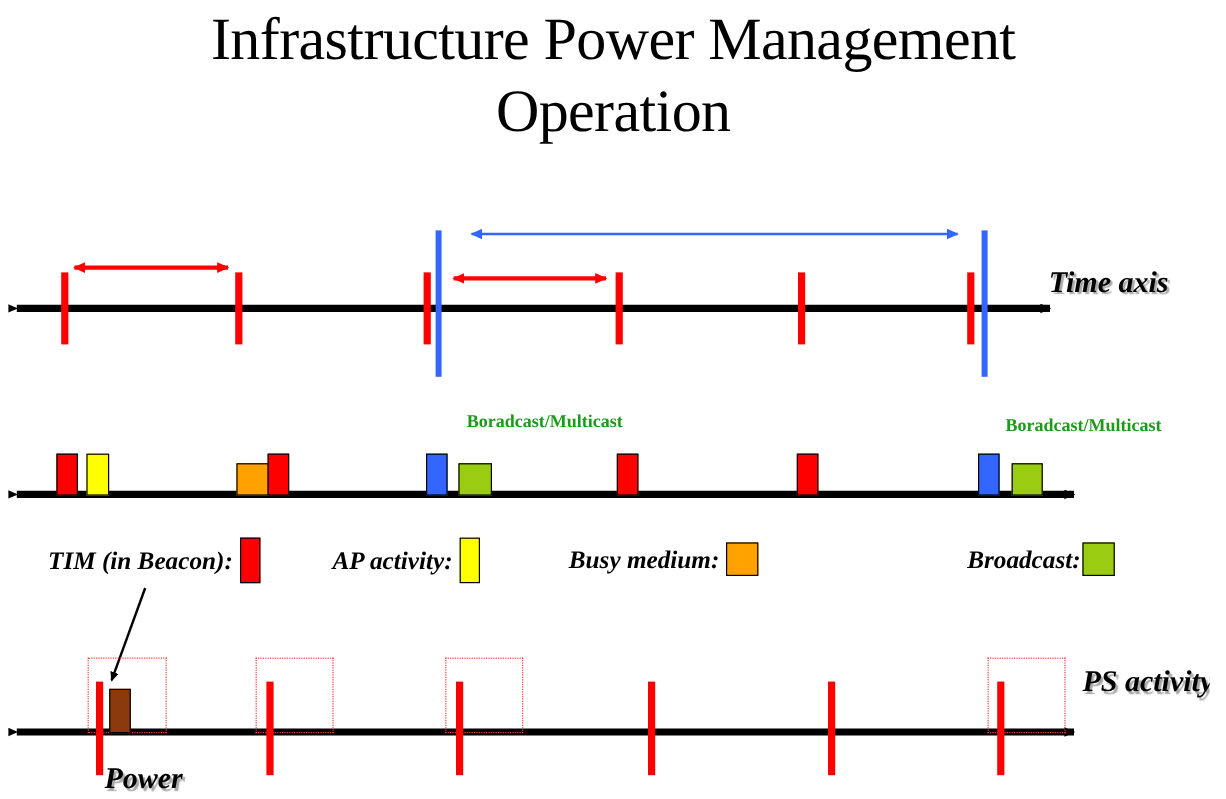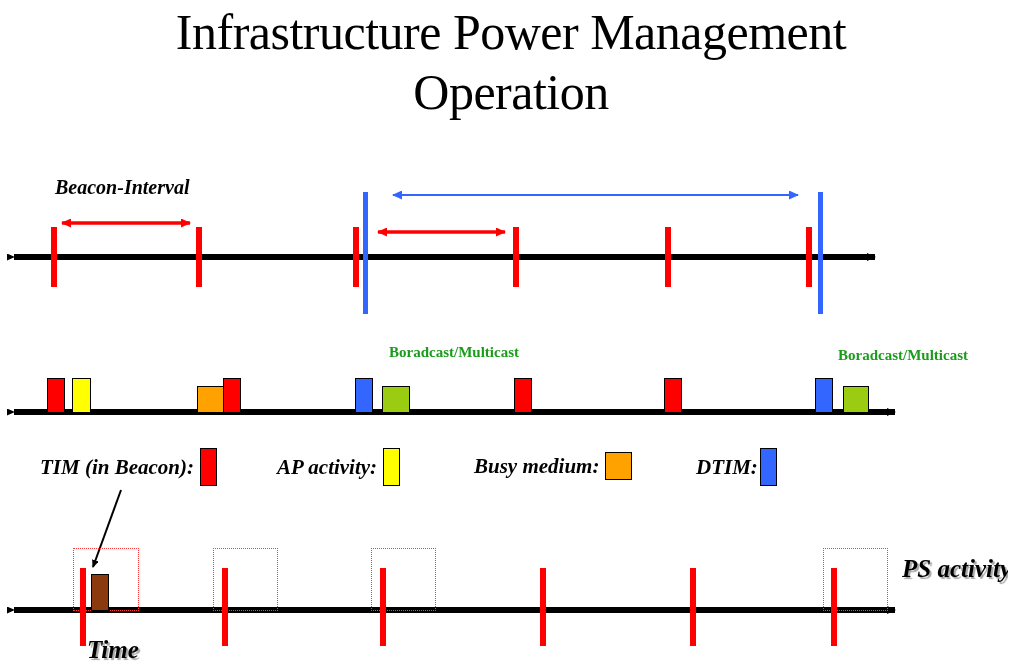--- a/index.html
+++ b/index.html
@@ -160,21 +160,21 @@
   <div class="tick" style="left:51px;  top:227px; width:6px; height:60px;"></div>
   <div class="tick" style="left:196px; top:227px; width:6px; height:60px;"></div>
   <div class="tick" style="left:353px; top:227px; width:6px; height:60px;"></div>
   <div class="tick" style="left:513px; top:227px; width:6px; height:60px;"></div>
   <div class="tick" style="left:665px; top:227px; width:6px; height:60px;"></div>
   <div class="tick" style="left:806px; top:227px; width:6px; height:60px;"></div>
 
   <div class="tick-blue" style="left:363px; top:192px; width:5px; height:122px;"></div>
   <div class="tick-blue" style="left:818px; top:192px; width:5px; height:122px;"></div>
 
-  <div class="lbl" style="left:55px; top:176px; font-size:20px;">Beacon-Interval</div>
+  <div class="lbl lbl-shadow" style="left:874px; top:222px; font-size:25px;">Time axis</div>
 
   <div class="bar" style="left:47px;  top:378px; width:18px; height:35px; background:#ff0000;"></div>
   <div class="bar" style="left:72px;  top:378px; width:19px; height:35px; background:#ffff00;"></div>
   <div class="bar" style="left:197px; top:386px; width:27px; height:27px; background:#ffa200;"></div>
   <div class="bar" style="left:223px; top:378px; width:18px; height:35px; background:#ff0000;"></div>
   <div class="bar" style="left:355px; top:378px; width:18px; height:35px; background:#3366ff;"></div>
   <div class="bar" style="left:382px; top:386px; width:28px; height:27px; background:#9acd12;"></div>
   <div class="bar" style="left:514px; top:378px; width:18px; height:35px; background:#ff0000;"></div>
   <div class="bar" style="left:664px; top:378px; width:18px; height:35px; background:#ff0000;"></div>
   <div class="bar" style="left:815px; top:378px; width:18px; height:35px; background:#3366ff;"></div>
@@ -192,36 +192,36 @@
   <div class="legend-item" style="left:474px; top:452px;">
     <span class="legend-text">Busy medium:</span>
     <span class="legend-swatch" style="width:27px; height:28px; background:#ffa200;"></span>
   </div>
 
   <div class="legend-item" style="left:277px; top:448px;">
     <span class="legend-text">AP activity:</span>
     <span class="legend-swatch" style="width:17px; height:38px; background:#ffff00;"></span>
   </div>
 
-  <div class="legend-item" style="left:696px; top:448px;">
-    <span class="legend-text" style="margin-right:-4px;">DTIM:</span>
-    <span class="legend-swatch" style="width:17px; height:38px; background:#3366ff;"></span>
-  </div>
-
+
+  <div class="legend-item" style="left:806px; top:452px;">
+    <span class="legend-text" style="margin-right:-5px;">Broadcast:</span>
+    <span class="legend-swatch" style="width:27px; height:28px; background:#9acd12;"></span>
+  </div>
 
   <div class="awake" style="left:73px;  top:548px; width:66px; height:63px;"></div>
   <div class="awake" style="left:213px; top:548px; width:65px; height:63px;"></div>
   <div class="awake" style="left:371px; top:548px; width:65px; height:63px;"></div>
   <div class="awake" style="left:823px; top:548px; width:65px; height:63px;"></div>
 
   <div class="tick" style="left:80px;  top:568px; width:6px; height:78px;"></div>
   <div class="tick" style="left:222px; top:568px; width:6px; height:78px;"></div>
   <div class="tick" style="left:380px; top:568px; width:6px; height:78px;"></div>
   <div class="tick" style="left:540px; top:568px; width:6px; height:78px;"></div>
   <div class="tick" style="left:690px; top:568px; width:6px; height:78px;"></div>
   <div class="tick" style="left:831px; top:568px; width:6px; height:78px;"></div>
 
   <div class="bar" style="left:91px; top:574px; width:18px; height:37px; background:#8b3a0e;"></div>
-  <div class="lbl lbl-shadow" style="left:87px; top:636px; font-size:25px;">Time</div>
+  <div class="lbl lbl-shadow" style="left:87px; top:636px; font-size:25px;">Power</div>
 
   <div class="lbl lbl-shadow" style="left:902px; top:555px; font-size:25px;">PS activity</div>
 
 </div>
 
 </body></html>

